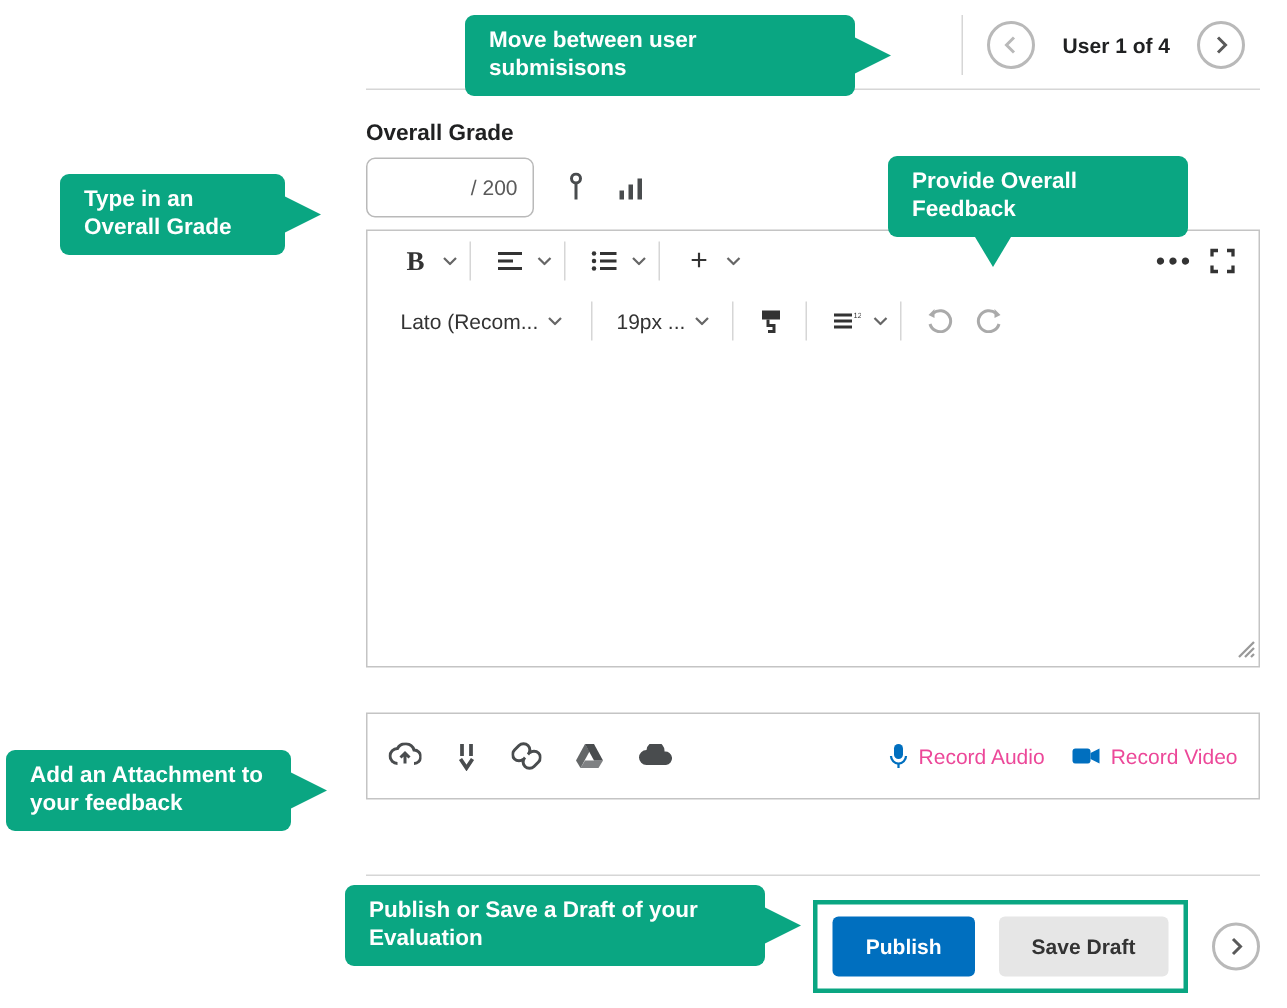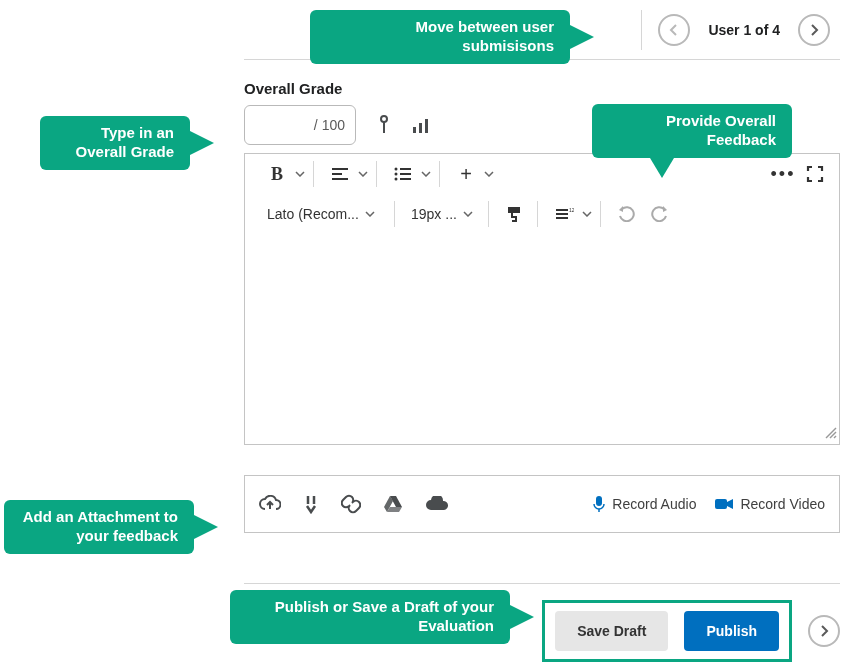--- a/index.html
+++ b/index.html
@@ -120,21 +120,21 @@
     border: 1px solid #c4c4c4;
     height: 58px;
     margin-top: 30px;
     display: flex; align-items: center;
     padding: 0 14px;
     gap: 18px;
   }
   .attach-icons { display: flex; align-items: center; gap: 22px; color: #494c4e; }
   .attach-spacer { flex: 1; }
   .rec-link {
-    color: #404040;
+    color: #ec4899;
     display: inline-flex; align-items: center; gap: 6px;
     cursor: pointer; font-size: 14px;
     font-weight: 400;
   }
 
   .footer {
     position: absolute; left: 244px; right: 18px; bottom: 10px;
     border-top: 1px solid #d6d6d6;
     padding-top: 16px;
     display: flex; align-items: center; justify-content: flex-end;
@@ -154,21 +154,21 @@
   }
   .btn-primary { background: #006fbf; color: #fff; }
   .btn-secondary { background: #e6e6e6; color: #333; }
 
   
   .callout {
     position: absolute;
     background: #0aa682;
     color: #fff;
     font-weight: 700;
-    text-align: right;
+    text-align: left;
     border-radius: 6px;
     padding: 8px 16px;
     font-size: 15px;
     line-height: 1.25;
   }
   .callout .tail {
     position: absolute; width: 0; height: 0;
   }
   .tail-right {
     right: -24px; top: 50%; transform: translateY(-50%);
@@ -201,21 +201,21 @@
   </div>
 </div>
 
 <div class="content">
 
   <div class="section-label">Overall Grade</div>
 
   <div class="grade-row">
     <div class="grade-box">
       <input class="grade-input" value="" style="">
-      <span class="grade-total"> / 100</span>
+      <span class="grade-total"> / 200</span>
     </div>
     <span class="icon-btn">
       <svg width="16" height="20" viewBox="0 0 16 20">
           <circle cx="8" cy="4" r="3" fill="none" stroke="#494c4e" stroke-width="2"></circle>
           <line x1="8" y1="7" x2="8" y2="18" stroke="#494c4e" stroke-width="2"></line>
         </svg>
     </span>
     <span class="icon-btn">
       <svg width="20" height="18" viewBox="0 0 20 18">
           <rect x="1" y="11" width="3" height="6" fill="#494c4e"></rect>
@@ -393,22 +393,22 @@
           <path d="M13 5 L19 2 V12 L13 9 Z" fill="#006fbf"></path>
         </svg>
       <span>Record Video</span>
     </span>
   </div>
 
 </div>
 
 <div class="footer">
   <div class="btn-group">
+    <button class="btn btn-primary">Publish</button>
     <button class="btn btn-secondary">Save Draft</button>
-    <button class="btn btn-primary">Publish</button>
   </div>
   <div class="nav-btn">
     <svg width="12" height="12" viewBox="0 0 12 12">
         <path d="M4 1 L9 6 L4 11" fill="none" stroke="#5a5a5a" stroke-width="2"></path>
       </svg>
   </div>
 </div>
 
 <div class="callout" style="left:310px; top:10px; width:260px;">Move between user submisisons
   <span class="tail tail-right"></span>

